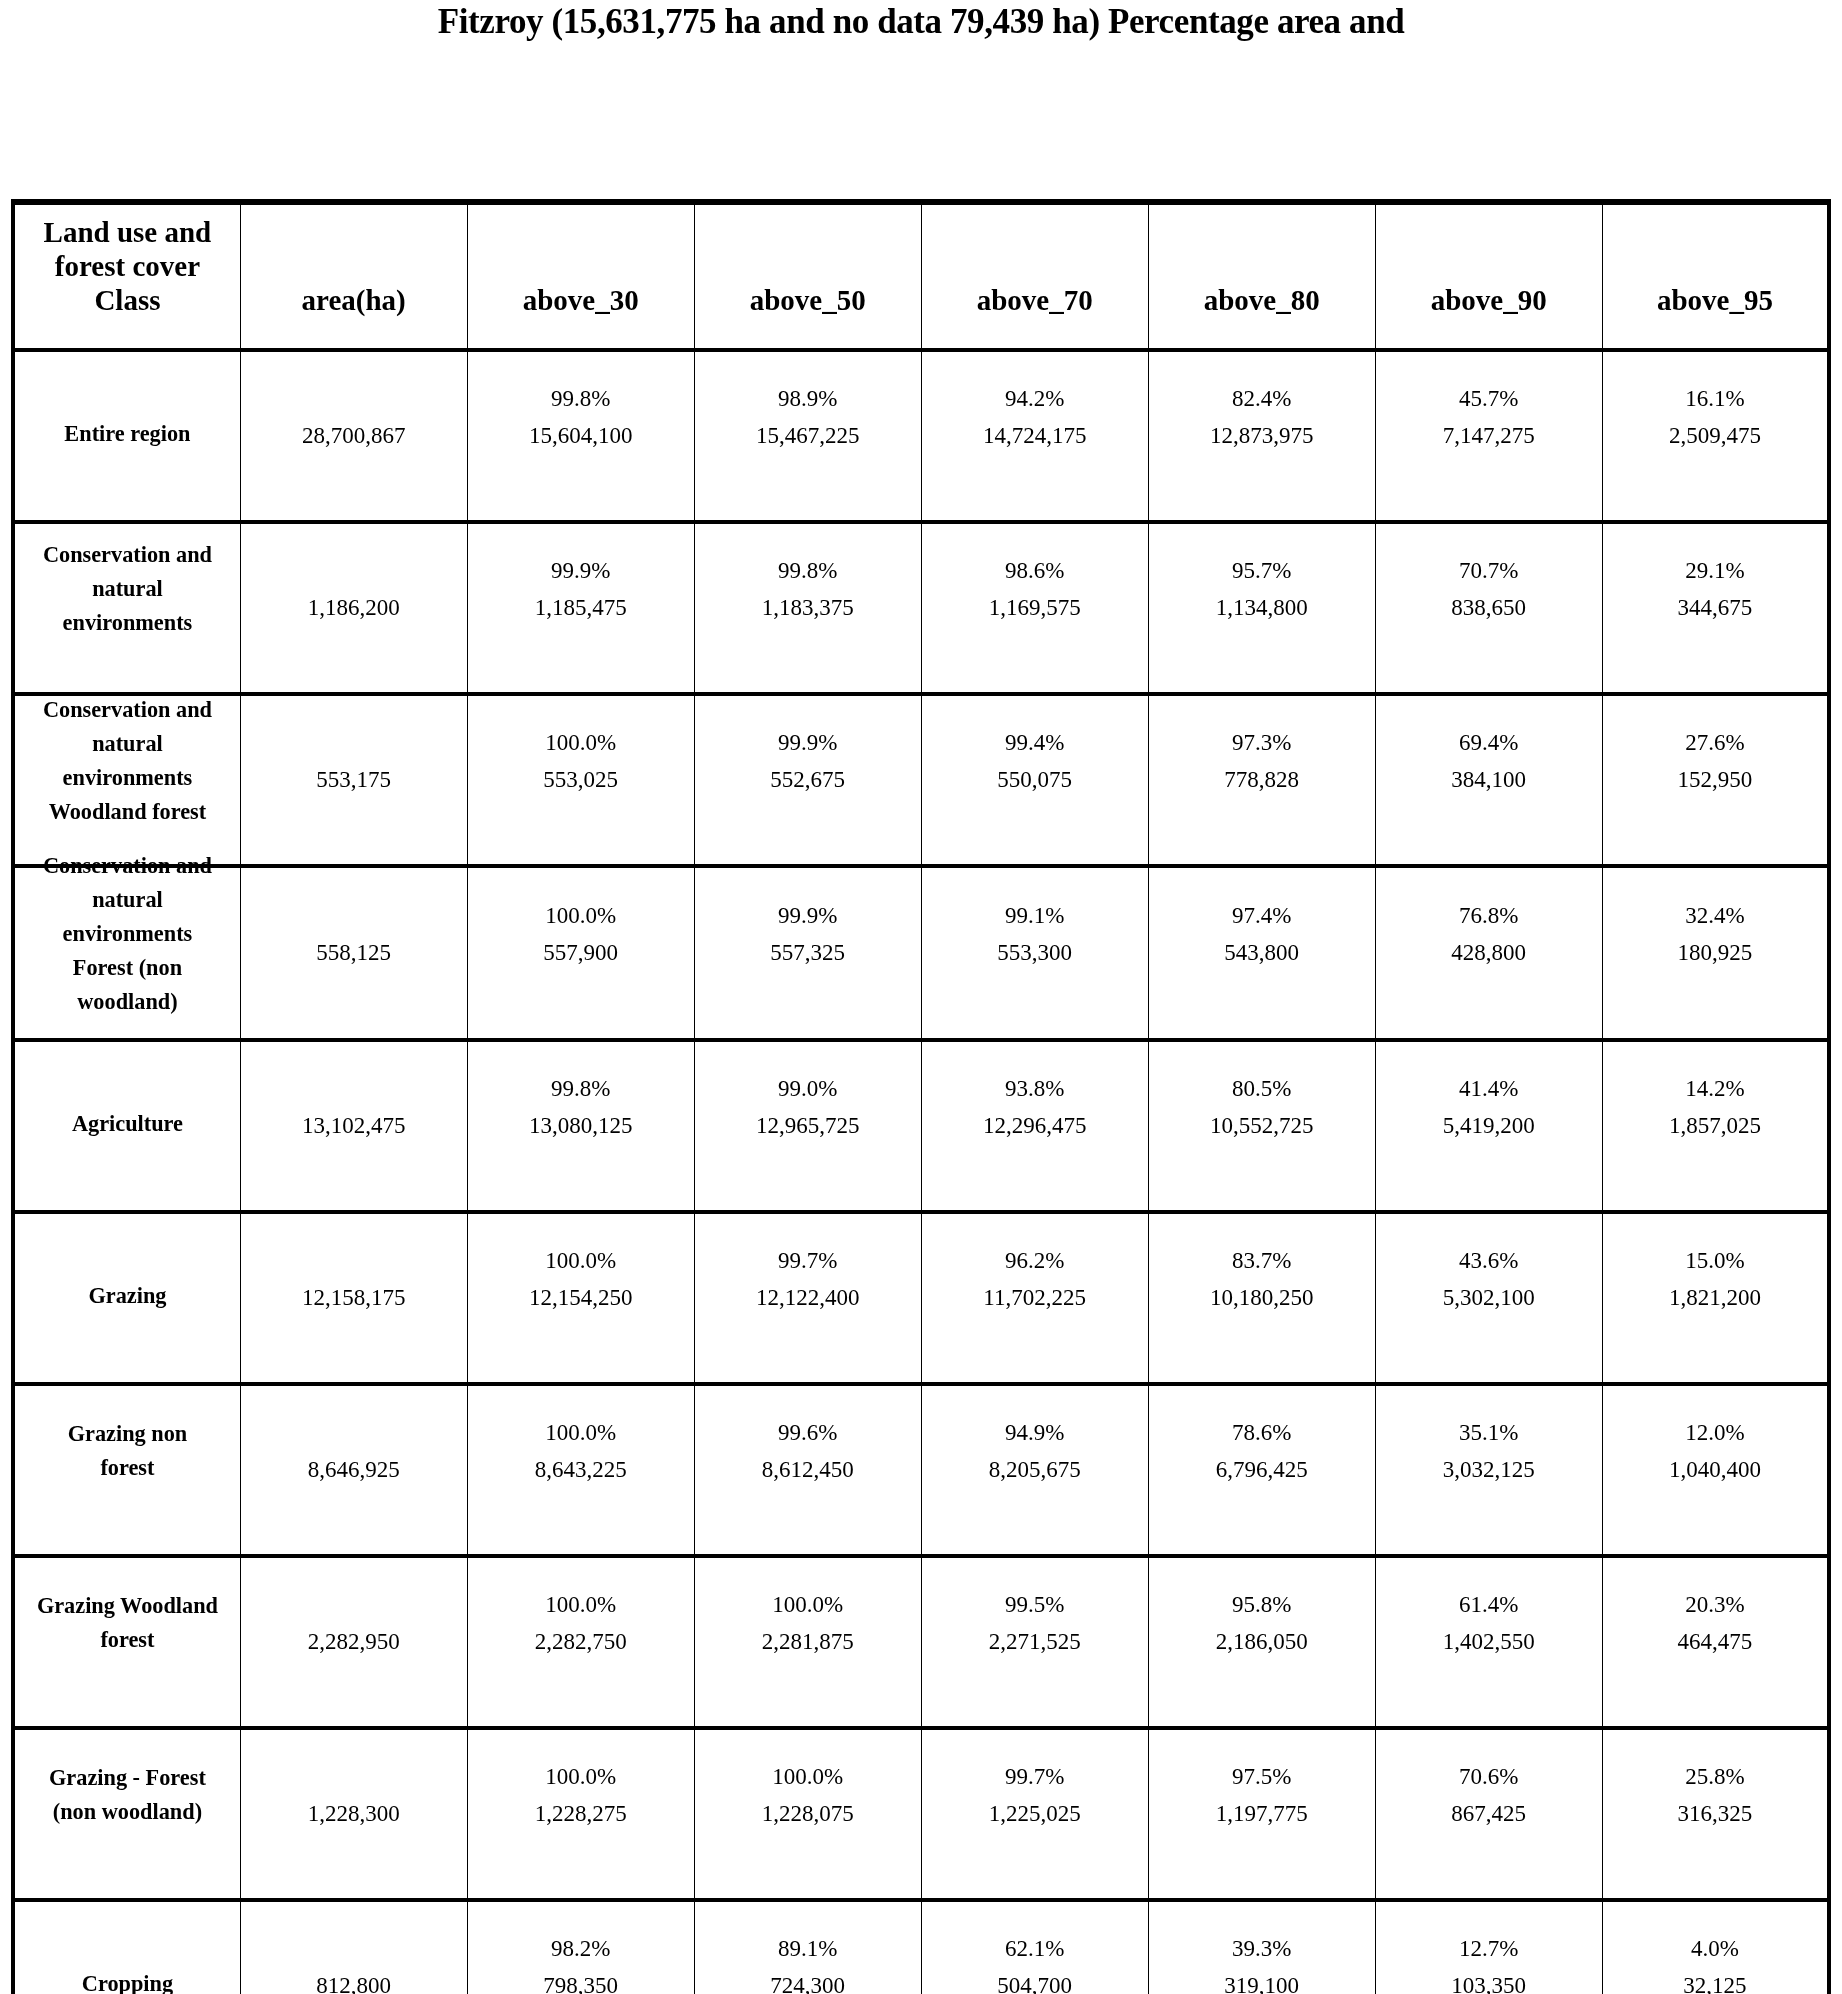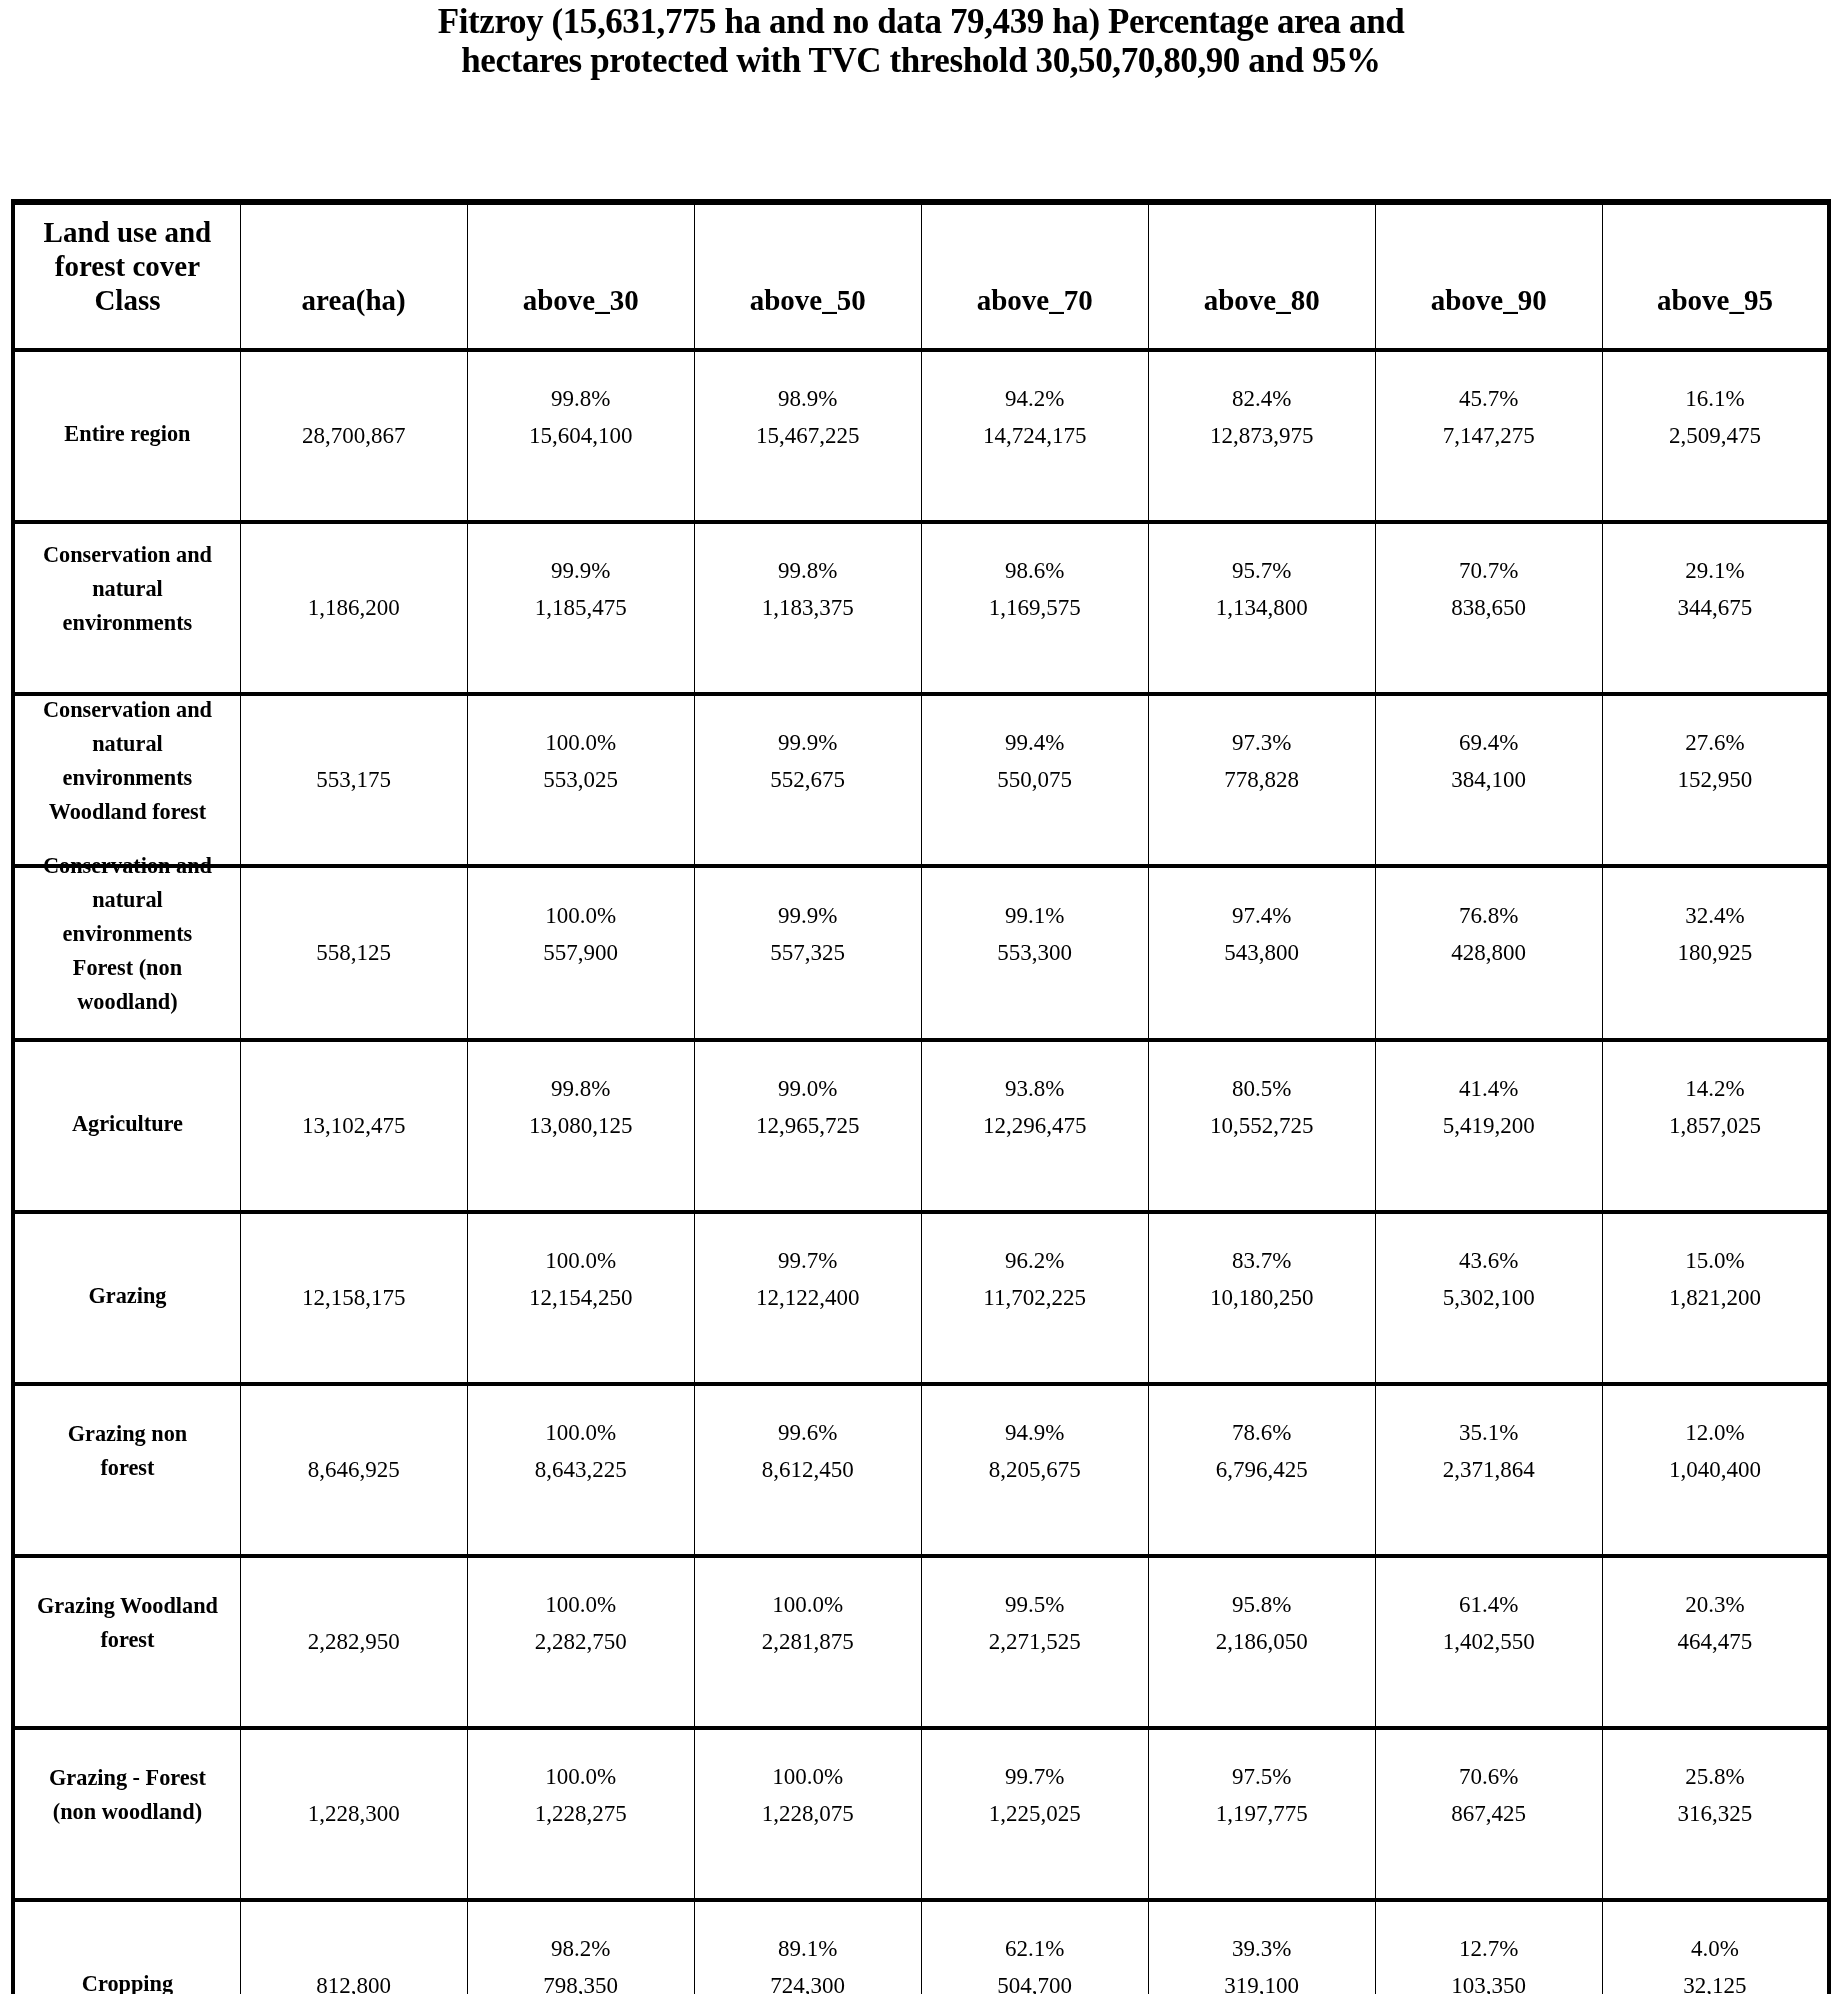--- a/index.html
+++ b/index.html
@@ -27,21 +27,20 @@
   .pct,.ha{line-height:37px;font-weight:normal;}
   .labeltxt{font-weight:bold;font-size:22.3px;line-height:34px;white-space:pre-line;}
 </style>
 </head>
 <body>
 
 <div id="page">
 
   <div id="title">
     <div>Fitzroy (15,631,775 ha and no data 79,439 ha) Percentage area and</div>
-    <div>hectares protected with TVC threshold 30,50,70,80,90 and 95%</div>
   </div>
 
   <table id="maintable">
     <colgroup>
       <col>
         <col>
         <col>
         <col>
         <col>
         <col>
@@ -402,21 +401,21 @@
           </td>
           <td>
             <div class="cellwrap">
               <div class="pct">78.6%</div>
               <div class="ha">6,796,425</div>
             </div>
           </td>
           <td>
             <div class="cellwrap">
               <div class="pct">35.1%</div>
-              <div class="ha">2,371,864</div>
+              <div class="ha">3,032,125</div>
             </div>
           </td>
           <td>
             <div class="cellwrap">
               <div class="pct">12.0%</div>
               <div class="ha">1,040,400</div>
             </div>
           </td>
         </tr>
         <tr class="data">

